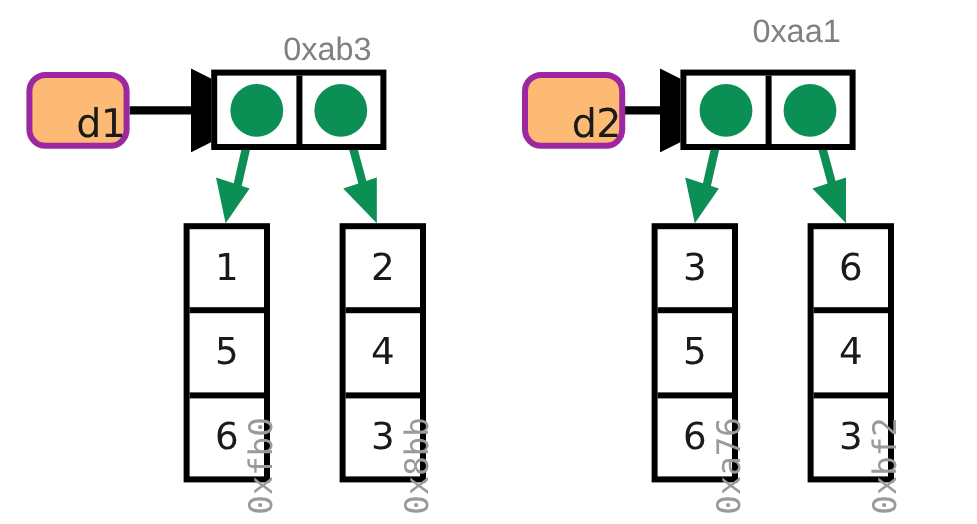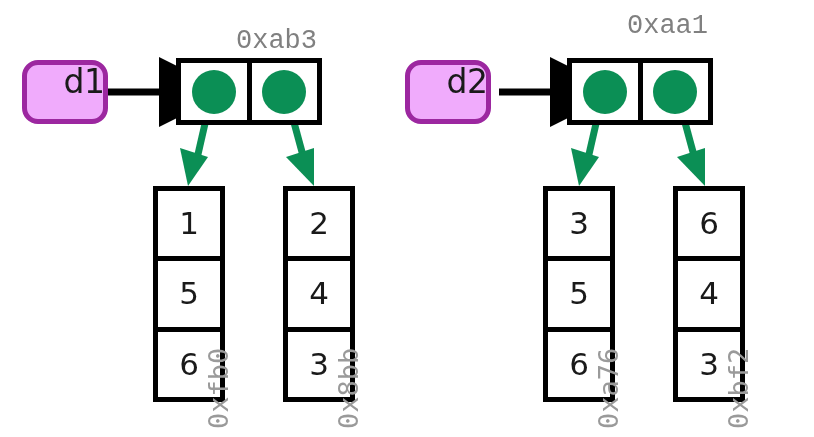--- a/index.html
+++ b/index.html
@@ -21,23 +21,23 @@
     left: 0;
     top: 0;
     width: 814px;
     height: 437px;
   }
   .var-box {
     position: absolute;
     box-sizing: border-box;
     border: 5px solid #9c27a0;
     border-radius: 16px;
-    background: #f0abfc;
-    display: flex;
-    align-items: flex-start;
+    background: #fdba74;
+    display: flex;
+    align-items: flex-end;
     justify-content: center;
     padding-left: 38px;
   }
   .var-label {
     font-family: "DejaVu Sans", sans-serif;
     font-size: 33px;
     color: #1a1a1a;
     line-height: 1;
     letter-spacing: -0.5px;
   }
@@ -59,21 +59,21 @@
     border-left: 5px solid #000000;
   }
   .dot {
     width: 44px;
     height: 44px;
     border-radius: 50%;
     background: #0b8f55;
   }
   .addr-top {
     position: absolute;
-    font-family: Liberation Mono, monospace;
+    font-family: Liberation Sans, sans-serif;
     font-size: 27px;
     color: #808080;
     white-space: nowrap;
     line-height: 1;
   }
   .addr-side {
     position: absolute;
     font-family: "DejaVu Sans Mono", monospace;
     font-size: 27px;
     color: #9a9a9a;
@@ -165,21 +165,21 @@
   </div>
   <div class="addr-side" style="left:232px; top:402px;">0xfb0</div>
 
   <div class="list-box" style="left:283px; top:186px; width:72px; height:216px;">
     <div class="list-cell">2</div>
     <div class="list-cell">4</div>
     <div class="list-cell">3</div>
   </div>
   <div class="addr-side" style="left:362px; top:402px;">0x8bb</div>
 
-  <div class="var-box" style="left:405px; top:60px; width:86px; height:64px;">
+  <div class="var-box" style="left:435px; top:60px; width:86px; height:64px;">
     <span class="var-label">d2</span>
   </div>
 
   <div class="addr-top" style="left:627px; top:13px;">0xaa1</div>
 
   <div class="ptr-box" style="left:567px; top:58px; width:146px; height:67px;">
     <div class="ptr-cell">
       <span class="dot"></span>
     </div>
     <div class="ptr-cell">

